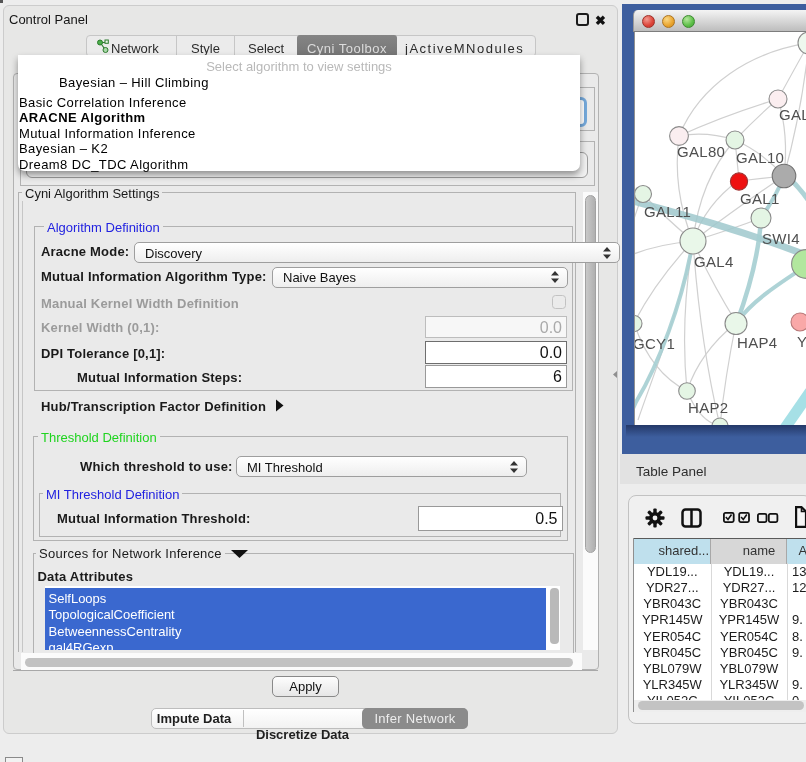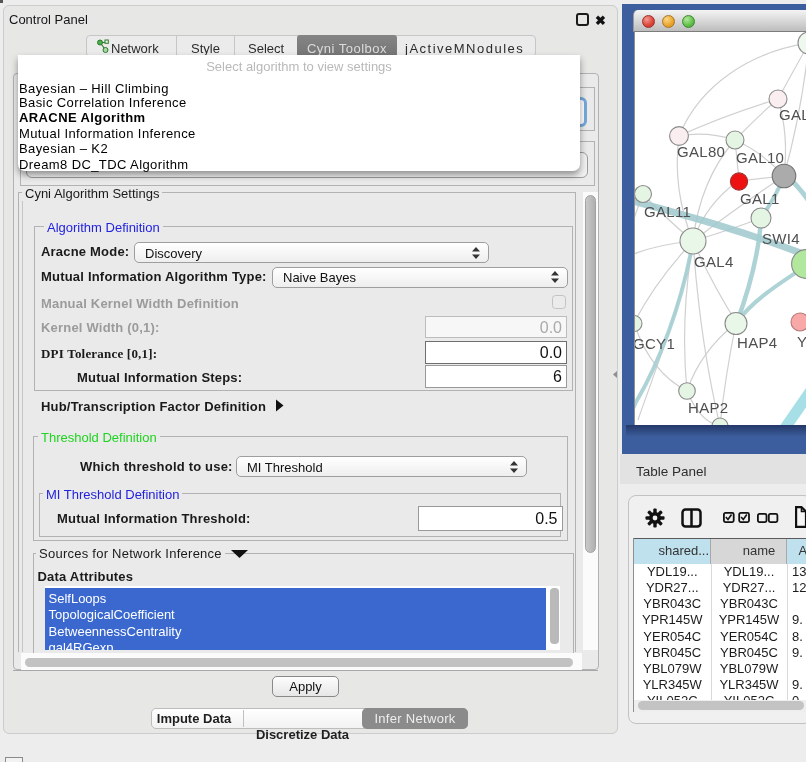--- a/index.html
+++ b/index.html
@@ -60,21 +60,21 @@
 <div class="abs" style="left:585px;top:195px;width:10.5px;height:358px;background:linear-gradient(90deg,#c9c9c9,#b0b0b0);border:1px solid #a2a2a2;border-radius:6px;box-sizing:border-box;"></div>
 
 <div class="abs" style="left:21px;top:653px;width:561px;height:17px;background:#fbfbfb;"></div>
 <div class="abs" style="left:25px;top:658px;width:548px;height:9px;background:#c2c2c2;border-radius:4.5px;"></div>
 <div class="abs" style="left:13px;top:669.5px;width:585px;height:1px;background:#a8a8a8;"></div>
 
 <div class="grp" style="left:33.5px;top:226px;width:539px;height:165px;"></div>
 <div class="gtitle" style="left:44px;top:220px;color:#2222e0;">Algorithm Definition</div>
 
 <div class="lb" style="left:41px;top:244px;">Aracne Mode:</div>
-<div class="combo" style="left:134px;top:242px;width:355px;height:21px;">
+<div class="combo" style="left:134px;top:242px;width:486px;height:21px;">
     <span class="ctext">Discovery</span>
 <svg class="spin" viewBox="0 0 8 12">
       <path d="M0,4.5 L4,0 L8,4.5 Z M0,7.5 L4,12 L8,7.5 Z" fill="#333"></path>
     </svg>
   </div>
 
 <div class="lb" style="left:41px;top:268.5px;">Mutual Information Algorithm Type:</div>
 <div class="combo" style="left:272px;top:266.5px;width:296px;height:21px;">
     <span class="ctext">Naive Bayes</span>
 <svg class="spin" viewBox="0 0 8 12">
@@ -83,21 +83,21 @@
   </div>
 
 <div class="lb dis" style="left:41px;top:295.5px;">Manual Kernel Width Definition</div>
 <div class="abs" style="left:551.5px;top:294.5px;width:14px;height:14px;border:1px solid #c2c2c2;border-radius:3.5px;background:#ebebeb;box-sizing:border-box;"></div>
 
 <div class="lb dis" style="left:41px;top:320px;">Kernel Width (0,1):</div>
 <div class="fld" style="left:425px;top:316px;width:142px;height:22px;border-color:#bdbdbd;background:#f7f7f7;">
     <span style="color:#a9a9a9;">0.0</span>
   </div>
 
-<div class="lb" style="left:41px;top:345.5px;font-family:Liberation Serif, serif;">DPI Tolerance [0,1]:</div>
+<div class="lb" style="left:41px;top:345.5px;">DPI Tolerance [0,1]:</div>
 <div class="fld" style="left:425px;top:341px;width:142px;height:23px;border-color:#6e6e6e;">
     <span>0.0</span>
   </div>
 
 <div class="lb" style="left:41px;top:369.5px;padding-left:36px;">Mutual Information Steps:</div>
 <div class="fld" style="left:425px;top:365px;width:142px;height:23px;">
     <span>6</span>
   </div>
 
 <div class="lb" style="left:41px;top:399px;">Hub/Transcription Factor Definition</div>
@@ -143,21 +143,21 @@
 
 <div class="abs" style="left:151px;top:708px;width:317px;height:21px;background:linear-gradient(180deg,#ffffff,#f2f2f2);border:1px solid #bdbdbd;border-radius:5px;box-sizing:border-box;"></div>
 <div class="abs" style="left:243px;top:710px;width:1px;height:17px;background:#c0c0c0;"></div>
 <div class="abs" style="left:362px;top:708px;width:106px;height:21px;background:#8b8b8b;border-radius:5px;"></div>
 <div class="abs" style="left:148px;top:711px;width:92px;text-align:center;font-size:13px;font-weight:bold;color:#1f1f1f;">Impute Data</div>
 <div class="abs" style="left:243px;top:711px;width:119px;text-align:center;font-size:13px;font-weight:bold;color:#1f1f1f;margin-top:16px;">Discretize Data</div>
 <div class="abs" style="left:362px;top:711px;width:106px;text-align:center;font-size:13px;color:#ededed;letter-spacing:0.3px;">Infer Network</div>
 
 <div class="abs" style="left:18px;top:55px;width:562px;height:116px;background:#fff;border-radius:0 0 7px 7px;box-shadow:0 4px 7px rgba(0,0,0,0.4);z-index:10;"></div>
 <div class="abs" style="left:18px;top:59px;width:562px;text-align:center;font-size:13px;color:#b9b9b9;z-index:11;">Select algorithm to view settings</div>
-<div class="pitem" style="top:81px;">Bayesian – Hill Climbing</div>
+<div class="pitem" style="top:75px;padding-left:40px;">Bayesian – Hill Climbing</div>
 <div class="pitem" style="top:94.5px;">Basic Correlation Inference</div>
 <div class="pitem" style="top:110px;font-weight:bold;">ARACNE Algorithm</div>
 <div class="pitem" style="top:125.5px;">Mutual Information Inference</div>
 <div class="pitem" style="top:141px;">Bayesian – K2</div>
 <div class="pitem" style="top:156.5px;">Dream8 DC_TDC Algorithm</div>
 
 <svg class="abs" style="left:613px;top:371px;" width="4" height="7" viewBox="0 0 4 7">
     <path d="M4,0 L0,3.5 L4,7 Z" fill="#8f8f8f"></path>
   </svg>
 

